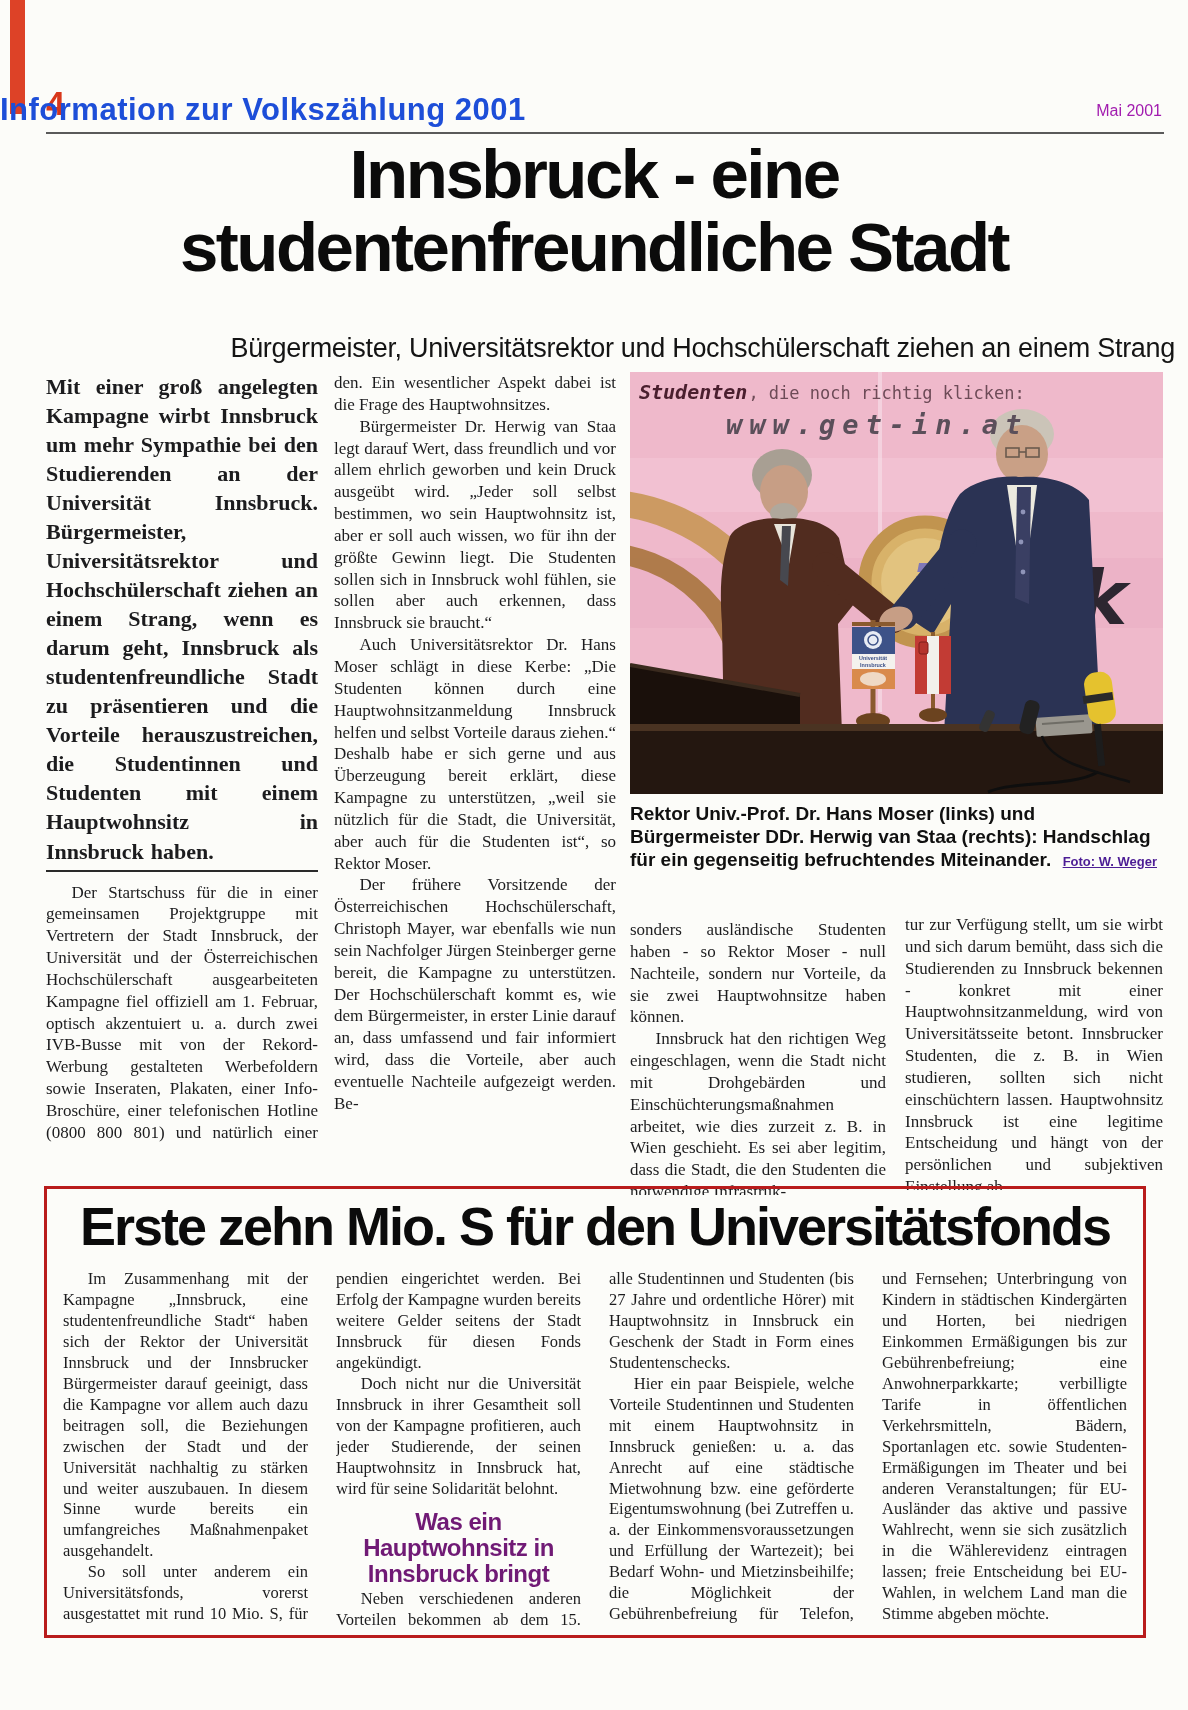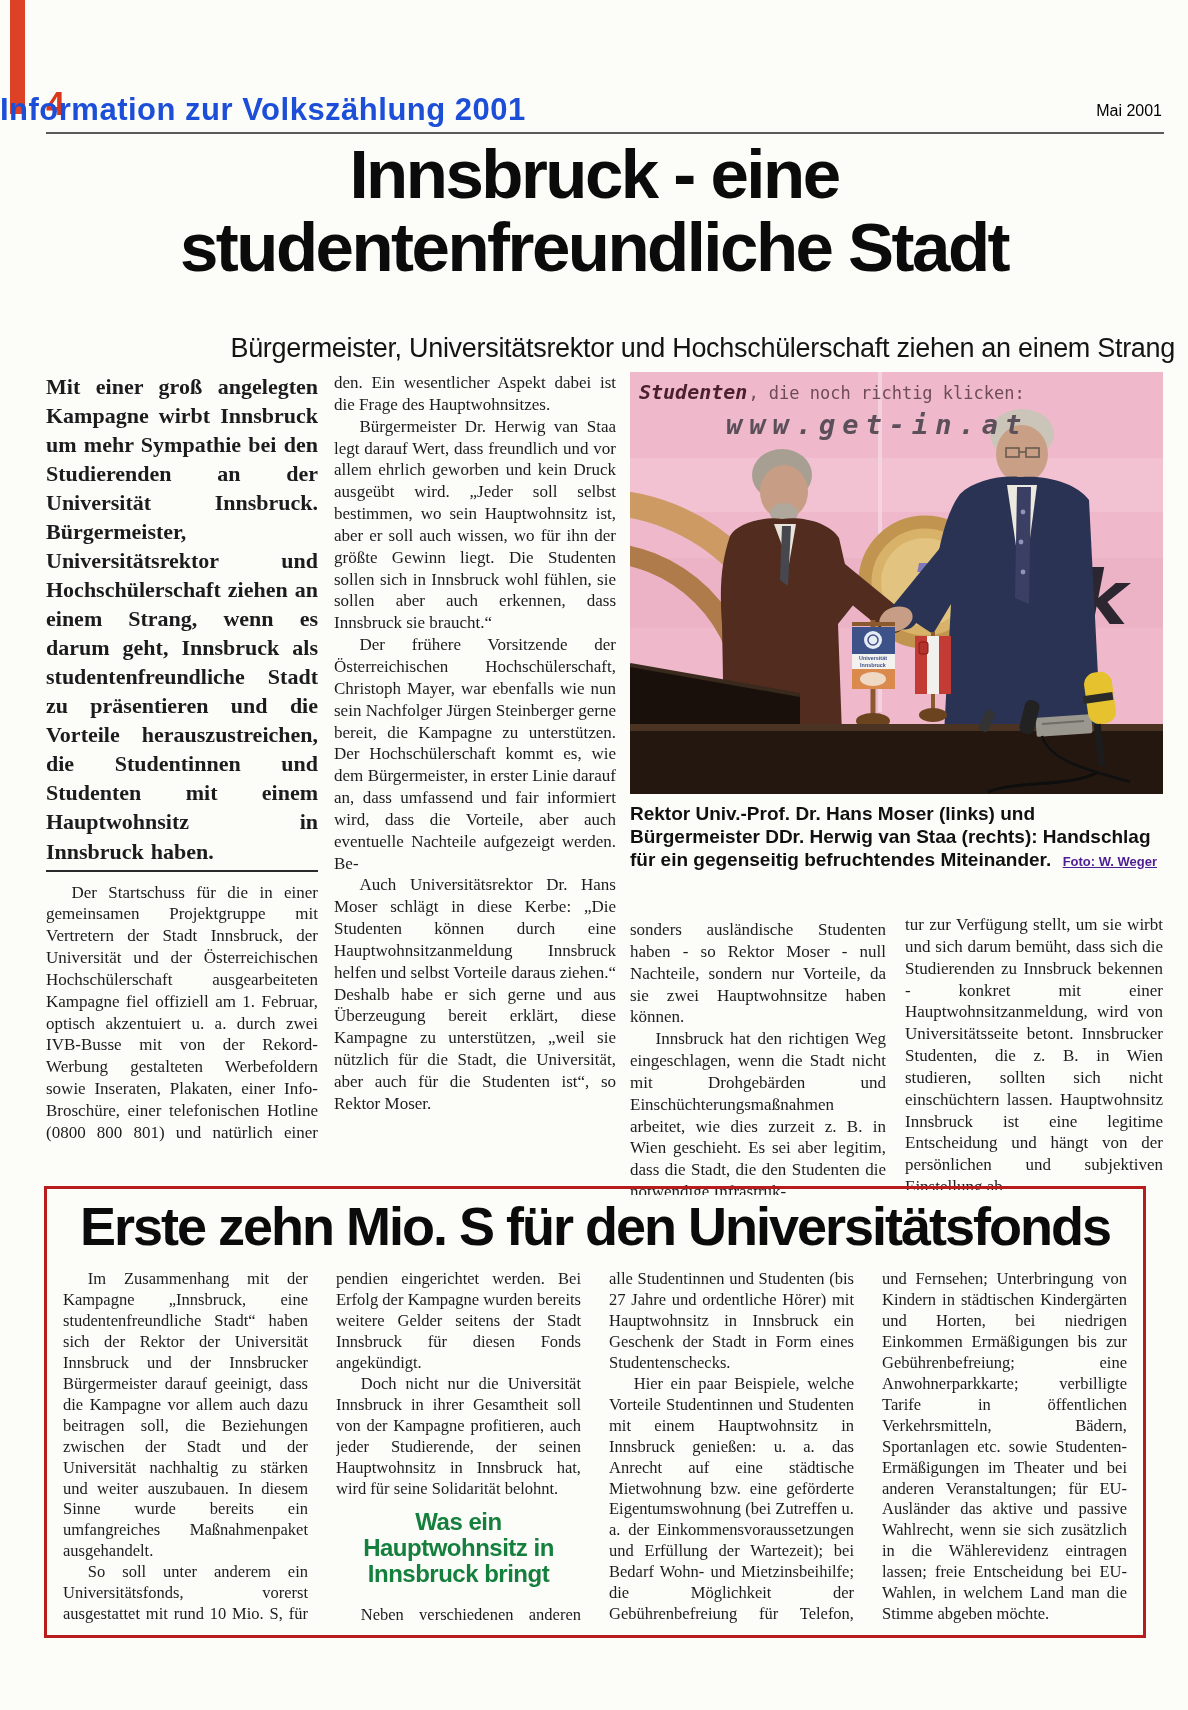--- a/index.html
+++ b/index.html
@@ -3,21 +3,21 @@
 <meta charset="utf-8">
 <style>
   html,body{margin:0;padding:0;background:#e8e8e8;}
   .page{position:relative;width:1188px;height:1710px;background:#fcfcf9;overflow:hidden;
         font-family:"Liberation Serif",serif;color:#1c1c1e;margin:0 auto;}
   
   .corner-bar{position:absolute;left:10px;top:0;width:15px;height:114px;background:#dd4227;}
   .pagenum{position:absolute;left:46px;top:84px;font:bold 34px "Liberation Sans",sans-serif;color:#d8371b;}
   .htitle{position:absolute;left:0;right:0;top:92px;text-align:left;
           font:bold 31px "Liberation Sans",sans-serif;color:#1d4ed8;letter-spacing:.5px;}
-  .hdate{position:absolute;right:26px;top:102px;font:16px "Liberation Sans",sans-serif;color:#000000;}
+  .hdate{position:absolute;right:26px;top:102px;font:16px "Liberation Sans",sans-serif;color:#a21caf;}
   .hrule{position:absolute;left:46px;right:24px;top:132px;height:2px;background:#5a5a5a;}
   
   .headline{position:absolute;left:0;right:0;top:138px;margin:0;text-align:center;
             font:bold 69px/1.06 "Liberation Sans",sans-serif;letter-spacing:-2.5px;color:#0b0b0b;}
   .subhead{position:absolute;left:0;right:0;top:320px;margin:13px;text-align:right;
            font:400 27px "Liberation Sans",sans-serif;letter-spacing:-.3px;color:#141414;}
   
   .col{position:absolute;text-align:justify;font-size:17px;line-height:1.285;overflow:hidden;hyphens:auto;}
   .col p,.bcol p{margin:0;}
   .paras p + p{text-indent:1.5em;}
@@ -34,22 +34,22 @@
   .caption{position:absolute;left:630px;top:802px;width:533px;height:70px;margin:0;
            font:bold 19px/1.22 "Liberation Sans",sans-serif;color:#101010;text-align:left;}
   .credit{position:absolute;right:6px;bottom:3px;font:bold 13px "Liberation Sans",sans-serif;color:#4c1d95;text-decoration:underline;}
   
   .fonds-box{position:absolute;left:44px;top:1186px;width:1096px;height:446px;
              border:3px solid #b91c1c;background:transparent;}
   .box-heading{margin:6px 0 0 0;text-align:center;font:bold 54px "Liberation Sans",sans-serif;
                letter-spacing:-2px;color:#0b0b0b;}
   .box-cols{position:absolute;left:16px;right:16px;top:80px;bottom:10px;display:flex;gap:28px;}
   .bcol{flex:1 1 0;text-align:justify;font-size:16.5px;line-height:1.27;overflow:hidden;hyphens:auto;}
-  .box-subhead{margin:10px 0 18px 0;text-align:center;
-               font:bold 24px/1.08 "Liberation Sans",sans-serif;color:#15803d;letter-spacing:-.5px;}
+  .box-subhead{margin:10px 0 2px 0;text-align:center;
+               font:bold 24px/1.08 "Liberation Sans",sans-serif;color:#701a75;letter-spacing:-.5px;}
 </style>
 </head>
 <body>
 
 <div class="page">
 
   <div class="corner-bar"></div>
   <span class="pagenum">4</span>
   <span class="htitle">Information zur Volkszählung 2001</span>
   <span class="hdate">Mai 2001</span>
@@ -63,22 +63,22 @@
     <div class="lead-rule"></div>
     <div class="paras indent-all">
         <p>Der Startschuss für die in einer gemeinsamen Projektgruppe mit Vertretern der Stadt Innsbruck, der Universität und der Österreichischen Hochschülerschaft ausgearbeiteten Kampagne fiel offiziell am 1. Februar, optisch akzentuiert u. a. durch zwei IVB-Busse mit von der Rekord-Werbung gestalteten Werbefoldern sowie Inseraten, Plakaten, einer Info-Broschüre, einer telefonischen Hotline (0800 800 801) und natürlich einer Internet-Adresse „www.get-in.at“.</p>
         <p>Die Kampagne, die unter der Federführung des Innsbrucker Stadtmarketings durchgeführt wird, ist vorerst auf zwei Jahre angelegt. Dabei sollen die Studierenden in Innsbruck auch auf die Vorteile des Studienortes Innsbruck aufmerksam gemacht wer-</p>
       </div>
   </div>
 
   <div class="col col-2 paras">
       <p>den. Ein wesentlicher Aspekt dabei ist die Frage des Hauptwohnsitzes.</p>
       <p>Bürgermeister Dr. Herwig van Staa legt darauf Wert, dass freundlich und vor allem ehrlich geworben und kein Druck ausgeübt wird. „Jeder soll selbst bestimmen, wo sein Hauptwohnsitz ist, aber er soll auch wissen, wo für ihn der größte Gewinn liegt. Die Studenten sollen sich in Innsbruck wohl fühlen, sie sollen aber auch erkennen, dass Innsbruck sie braucht.“</p>
+      <p>Auch Universitätsrektor Dr. Hans Moser schlägt in diese Kerbe: „Die Studenten können durch eine Hauptwohnsitzanmeldung Innsbruck helfen und selbst Vorteile daraus ziehen.“ Deshalb habe er sich gerne und aus Überzeugung bereit erklärt, diese Kampagne zu unterstützen, „weil sie nützlich für die Stadt, die Universität, aber auch für die Studenten ist“, so Rektor Moser.</p>
       <p>Der frühere Vorsitzende der Österreichischen Hochschülerschaft, Christoph Mayer, war ebenfalls wie nun sein Nachfolger Jürgen Steinberger gerne bereit, die Kampagne zu unterstützen. Der Hochschülerschaft kommt es, wie dem Bürgermeister, in erster Linie darauf an, dass umfassend und fair informiert wird, dass die Vorteile, aber auch eventuelle Nachteile aufgezeigt werden. Be-</p>
-      <p>Auch Universitätsrektor Dr. Hans Moser schlägt in diese Kerbe: „Die Studenten können durch eine Hauptwohnsitzanmeldung Innsbruck helfen und selbst Vorteile daraus ziehen.“ Deshalb habe er sich gerne und aus Überzeugung bereit erklärt, diese Kampagne zu unterstützen, „weil sie nützlich für die Stadt, die Universität, aber auch für die Studenten ist“, so Rektor Moser.</p>
     </div>
 
   <figure class="photo">
     <svg width="533" height="422" viewBox="0 0 533 422" xmlns="http://www.w3.org/2000/svg">
 
       <rect x="0" y="0" width="533" height="422" fill="#efb9cb"></rect>
       <rect x="0" y="86" width="533" height="54" fill="#f4c9d8" opacity="0.55"></rect>
       <rect x="0" y="186" width="533" height="70" fill="#e9aec3" opacity="0.5"></rect>
       <rect x="248" y="0" width="4" height="340" fill="#f7dce6" opacity="0.7"></rect>
 

